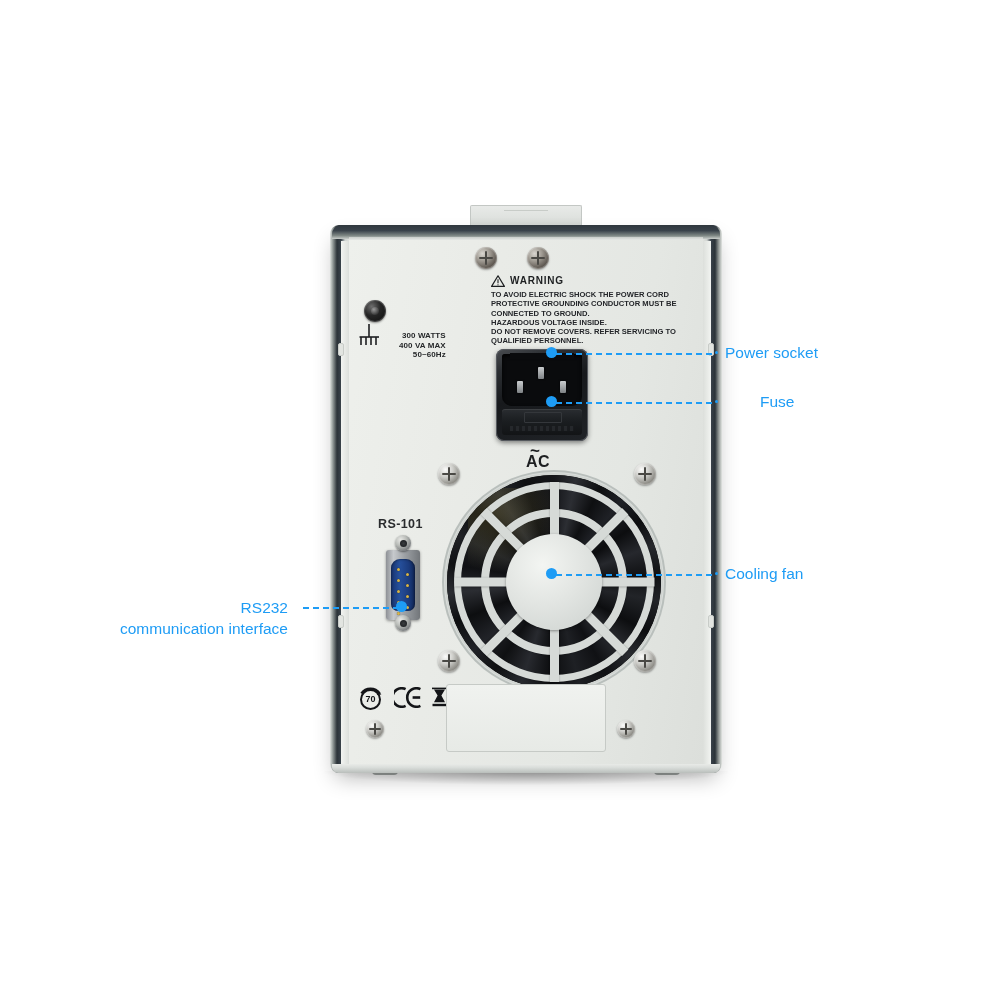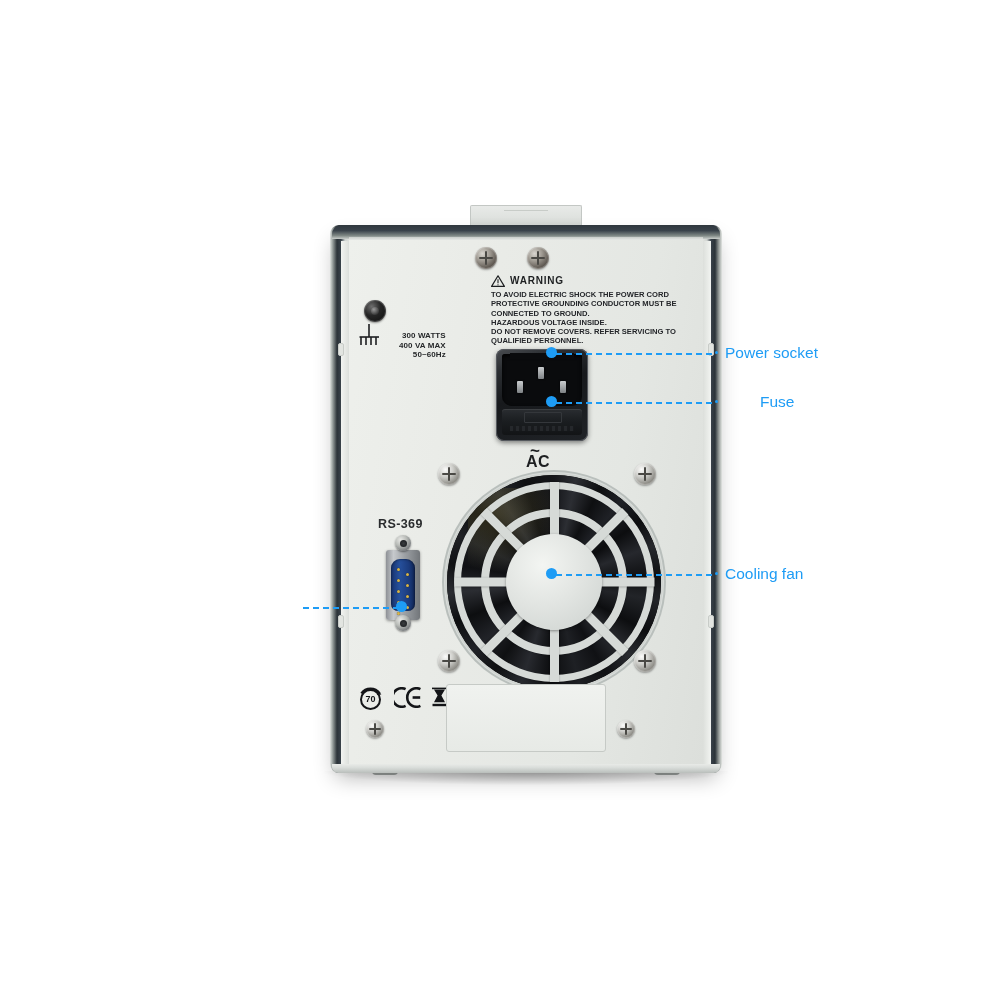--- a/index.html
+++ b/index.html
@@ -349,21 +349,21 @@
         <div class="grille-spoke" style="height:100px; margin-left:-4.5px; transform:rotate(270deg);"></div>
         <div class="grille-spoke" style="height:100px; margin-left:-4.5px; transform:rotate(315deg);"></div>
         <div class="fan-hub"></div>
       </div>
 
       <div class="screw" style="left:108px; top:238px;"></div>
       <div class="screw" style="left:304px; top:238px;"></div>
       <div class="screw" style="left:108px; top:425px;"></div>
       <div class="screw" style="left:304px; top:425px;"></div>
 
-      <div class="rs-label" style="left:48px; top:292px;">RS-369</div>
+      <div class="rs-label" style="left:48px; top:292px;">RS-101</div>
       <div class="db9" style="left:56px; top:325px;">
         <div class="db9-body">
           <div class="db9-pins">
             <div class="db9-pin" style="left:6px;  top:9px;"></div>
             <div class="db9-pin" style="left:6px;  top:20px;"></div>
             <div class="db9-pin" style="left:6px;  top:31px;"></div>
             <div class="db9-pin" style="left:6px;  top:42px;"></div>
             <div class="db9-pin" style="left:6px;  top:53px;"></div>
             <div class="db9-pin" style="left:15px; top:14px;"></div>
             <div class="db9-pin" style="left:15px; top:25px;"></div>
@@ -414,14 +414,16 @@
   <div class="tick" style="left:715px; top:400px;"></div>
   <div class="ann-label" style="left:760px; top:391px;">Fuse</div>
 
   <div class="dot" style="left:546px; top:568px;"></div>
   <div class="dash-h" style="left:556px; top:574px; width:156px;"></div>
   <div class="tick" style="left:715px; top:572px;"></div>
   <div class="ann-label" style="left:725px; top:563px;">Cooling fan</div>
 
   <div class="dot" style="left:396px; top:601px;"></div>
   <div class="dash-h" style="left:303px; top:607px; width:96px;"></div>
+  <div class="ann-label right" style="left:100px; top:597px; width:188px;">RS232
+communication interface</div>
 
 </div>
 
 </body></html>

